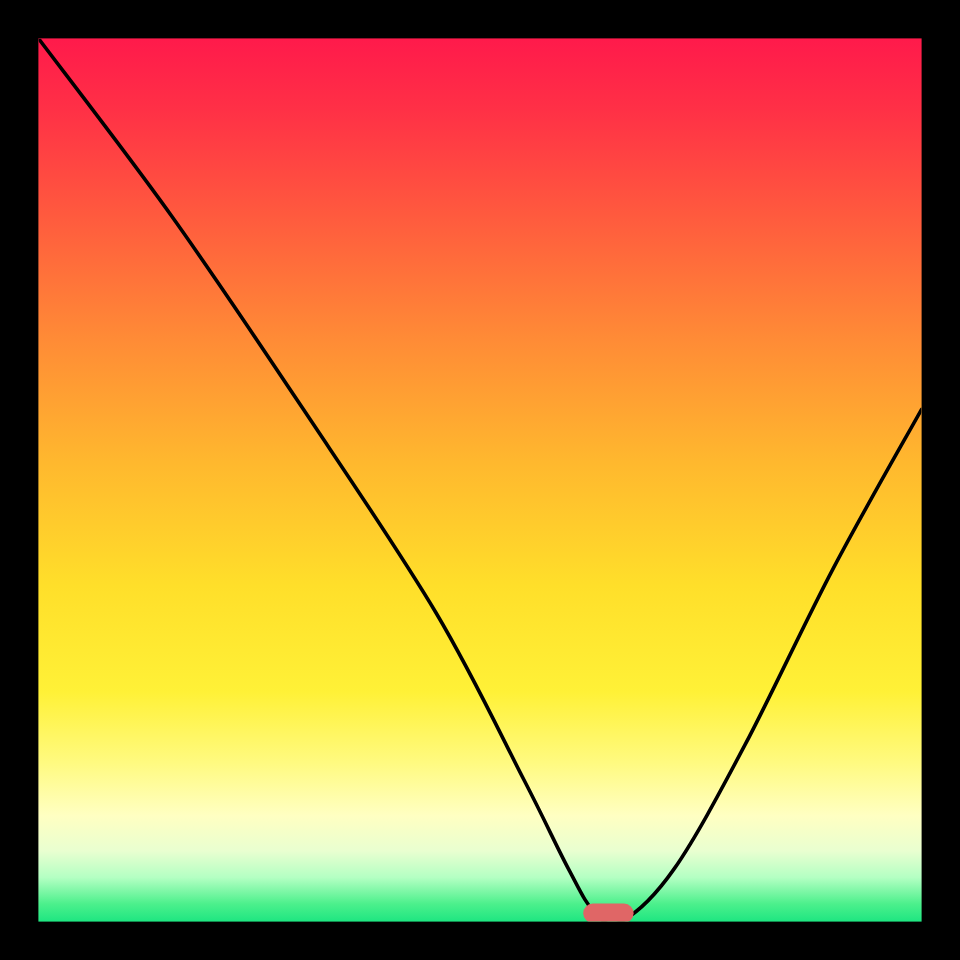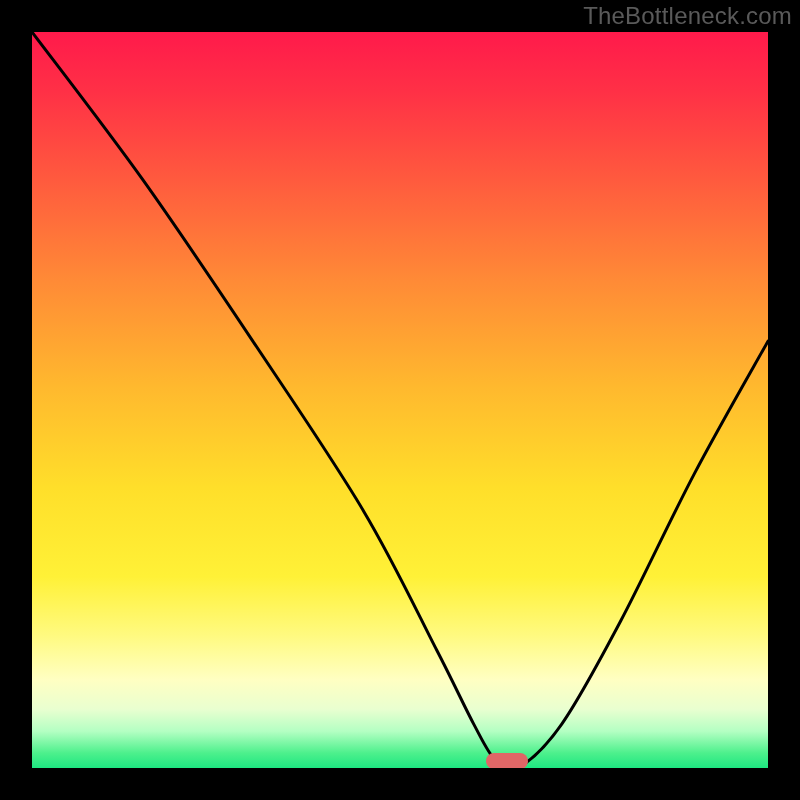--- a/index.html
+++ b/index.html
@@ -65,21 +65,20 @@
     background: #e06666;
     border-radius: 8px;
     transform: translate(-50%, -50%);
     z-index: 5;
   }
 </style>
 </head>
 <body>
 
 <div class="frame">
-  <div class="watermark">TheBottleneck.com</div>
 
   <div class="plot-area">
     <svg class="curve" viewBox="0 0 736 736" preserveAspectRatio="none">
       <path id="curve-path" d="M 0,0 C 18.4,24.53333333333332 73.6,95.67999999999992 110.39999999999999,147.19999999999993 C 147.2,198.71999999999994 183.99999999999997,253.92 220.79999999999998,309.12 C 257.59999999999997,364.32000000000005 300.5333333333333,426.88000000000005 331.2,478.40000000000003 C 361.8666666666667,529.9200000000001 386.40000000000003,582.6666666666666 404.8,618.24 C 423.2,653.8133333333334 431.78666666666663,673.44 441.59999999999997,691.84 C 451.4133333333333,710.24 456.32,721.28 463.68,728.64 C 471.04,736 474.72,742.1333333333333 485.76000000000005,736 C 496.80000000000007,729.8666666666667 512.7466666666667,716.3733333333333 529.92,691.84 C 547.0933333333332,667.3066666666667 566.72,630.5066666666667 588.8000000000001,588.8 C 610.8800000000001,547.0933333333332 637.8666666666667,488.2133333333333 662.4,441.59999999999997 C 686.9333333333333,394.9866666666666 723.7333333333333,331.2 736,309.12" fill="none" stroke="#000" stroke-width="3" stroke-linecap="round" stroke-linejoin="round"></path>
     </svg>
     <div class="marker" id="marker" style="left: 474.72px; top: 728.64px; background: rgb(224, 102, 102);"></div>
   </div>
 </div>
 
 </body></html>

